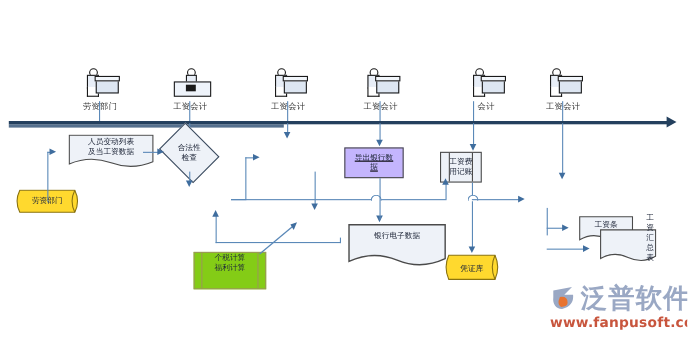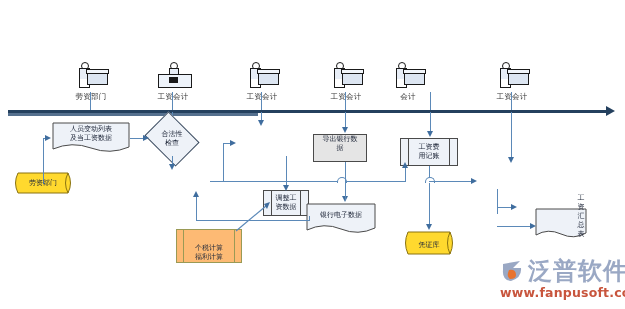--- a/index.html
+++ b/index.html
@@ -115,32 +115,33 @@
   }
   .proc::before, .proc::after {
     content: ""; position: absolute; top: 0; bottom: 0; width: 1.2px; background: #4a4a4a;
   }
   .proc::before { left: 7px; }
   .proc::after  { right: 7px; }
 
   
   .box-plain {
     position: absolute;
-    background: #e5e5e5;
+    background: #c4b5fd;
     border: 1.2px solid #4a4a4a;
-    display: flex; justify-content: center;
+    display: flex; align-items: center; justify-content: center;
     box-sizing: border-box;
+    text-decoration: underline;
   }
 
   
   .box-yellow {
     position: absolute;
-    background: #fdba74;
+    background: #84cc16;
     border: 1.2px solid #9a9a55;
-    display: flex; align-items: flex-end; justify-content: center;
+    display: flex; align-items: flex-start; justify-content: center;
     box-sizing: border-box;
   }
   .box-yellow::before, .box-yellow::after {
     content: ""; position: absolute; top: 0; bottom: 0; width: 1.2px; background: #9a9a55;
   }
   .box-yellow::before { left: 6px; }
   .box-yellow::after  { right: 6px; }
 
   
   .diamond {
@@ -150,21 +151,21 @@
   .diamond .dshape {
     position: absolute; inset: 0;
     background: #eef2f8;
     border: 1.2px solid #3a4a5e;
     transform: rotate(45deg);
     box-sizing: border-box;
   }
   .diamond .node-text { position: relative; z-index: 2; }
 
   
-  .docshape { position: absolute; }
+  .docshape { position: absolute; margin-left: 10px; }
   .docshape svg { position: absolute; inset: 0; }
   .docshape .node-text { position: absolute; left: 0; right: 0; top: 50%;
                          transform: translateY(-60%); z-index: 2; }
 
   
   .cyl { position: absolute; }
   .cyl svg { position: absolute; inset: 0; }
   .cyl .node-text { position: absolute; left: 0; right: 0; top: 50%;
                     transform: translateY(-50%); z-index: 2; }
 
@@ -223,21 +224,21 @@
         <div class="pd-head"></div>
           <div class="pd-body"></div>
           <div class="pd-leg"></div>
         <div class="pd-desk"></div>
           <div class="pd-desk-top"></div>
       </div>
     </div>
     <div class="label">工资会计</div>
   </div>
 
-  <div class="actor" style="left:380px; top:62px;">
+  <div class="actor" style="left:414px; top:62px;">
     <div class="glyph">
       <div class="person-desk">
         <div class="pd-head"></div>
           <div class="pd-body"></div>
           <div class="pd-leg"></div>
         <div class="pd-desk"></div>
           <div class="pd-desk-top"></div>
       </div>
     </div>
     <div class="label">会计</div>
@@ -295,56 +296,58 @@
   </div>
 
   <div class="diamond" style="left:150px; top:122px; width:44px; height:34px;">
     <div class="dshape"></div>
     <div class="node-text">合法性
 检查</div>
   </div>
 
 
 
-  <div class="proc" style="left:263px; top:190px; width:46px; height:26px;">
-    <div class="node-text">调整工
-资数据</div>
-  </div>
 
   <div class="box-yellow" style="left:176px; top:229px; width:66px; height:34px;">
     <div class="node-text">个税计算
 福利计算</div>
   </div>
 
   <div class="box-plain" style="left:313px; top:134px; width:54px; height:28px;">
     <div class="node-text">导出银行数
 据</div>
   </div>
 
-  <div class="docshape" style="left:306px; top:203px; width:70px; height:32px;">
+  <div class="docshape" style="left:306px; top:203px; width:90px; height:32px;">
     <svg viewBox="0 0 70 32" preserveAspectRatio="none">
       <path d="M1,1 L69,1 L69,25 Q52,33 35,26 Q18,19 1,27 Z" fill="#eef2f8" stroke="#4a4a4a" stroke-width="1"></path>
     </svg>
     <div class="node-text" style="top:42%;">银行电子数据</div>
   </div>
 
-  <div class="proc" style="left:400px; top:138px; width:58px; height:28px;">
+  <div class="proc" style="left:400px; top:138px; width:38px; height:28px;">
     <div class="node-text">工资费
 用记账</div>
   </div>
 
   <div class="cyl" style="left:402px; top:231px; width:54px; height:28px;">
     <svg viewBox="0 0 54 24" preserveAspectRatio="none">
       <path d="M6,1 L48,1 Q53,12 48,23 L6,23 Q1,12 6,1 Z" fill="#ffd92e" stroke="#8a7310" stroke-width="1"></path>
       <path d="M48,1 Q43,12 48,23" fill="none" stroke="#8a7310" stroke-width="1"></path>
     </svg>
     <div class="node-text">凭证库</div>
   </div>
 
 
+  <div class="docshape" style="left:516px; top:196px; width:50px; height:26px;">
+    <svg viewBox="0 0 50 26" preserveAspectRatio="none">
+      <path d="M1,1 L49,1 L49,20 Q37,27 25,21 Q13,15 1,22 Z" fill="#eef2f8" stroke="#4a4a4a" stroke-width="1"></path>
+    </svg>
+    <div class="node-text" style="top:40%;">工资条</div>
+  </div>
 
   <div class="docshape" style="left:535px; top:208px; width:52px; height:32px;">
     <svg viewBox="0 0 52 32" preserveAspectRatio="none">
       <path d="M1,1 L51,1 L51,25 Q39,32 26,26 Q13,20 1,27 Z" fill="#eef2f8" stroke="#4a4a4a" stroke-width="1"></path>
     </svg>
     <div class="node-text" style="top:42%;padding-left:40px;">工资汇
 总表</div>
   </div>
 
   <div class="vline" style="left:43px; top:138px; height:45px;"></div>

